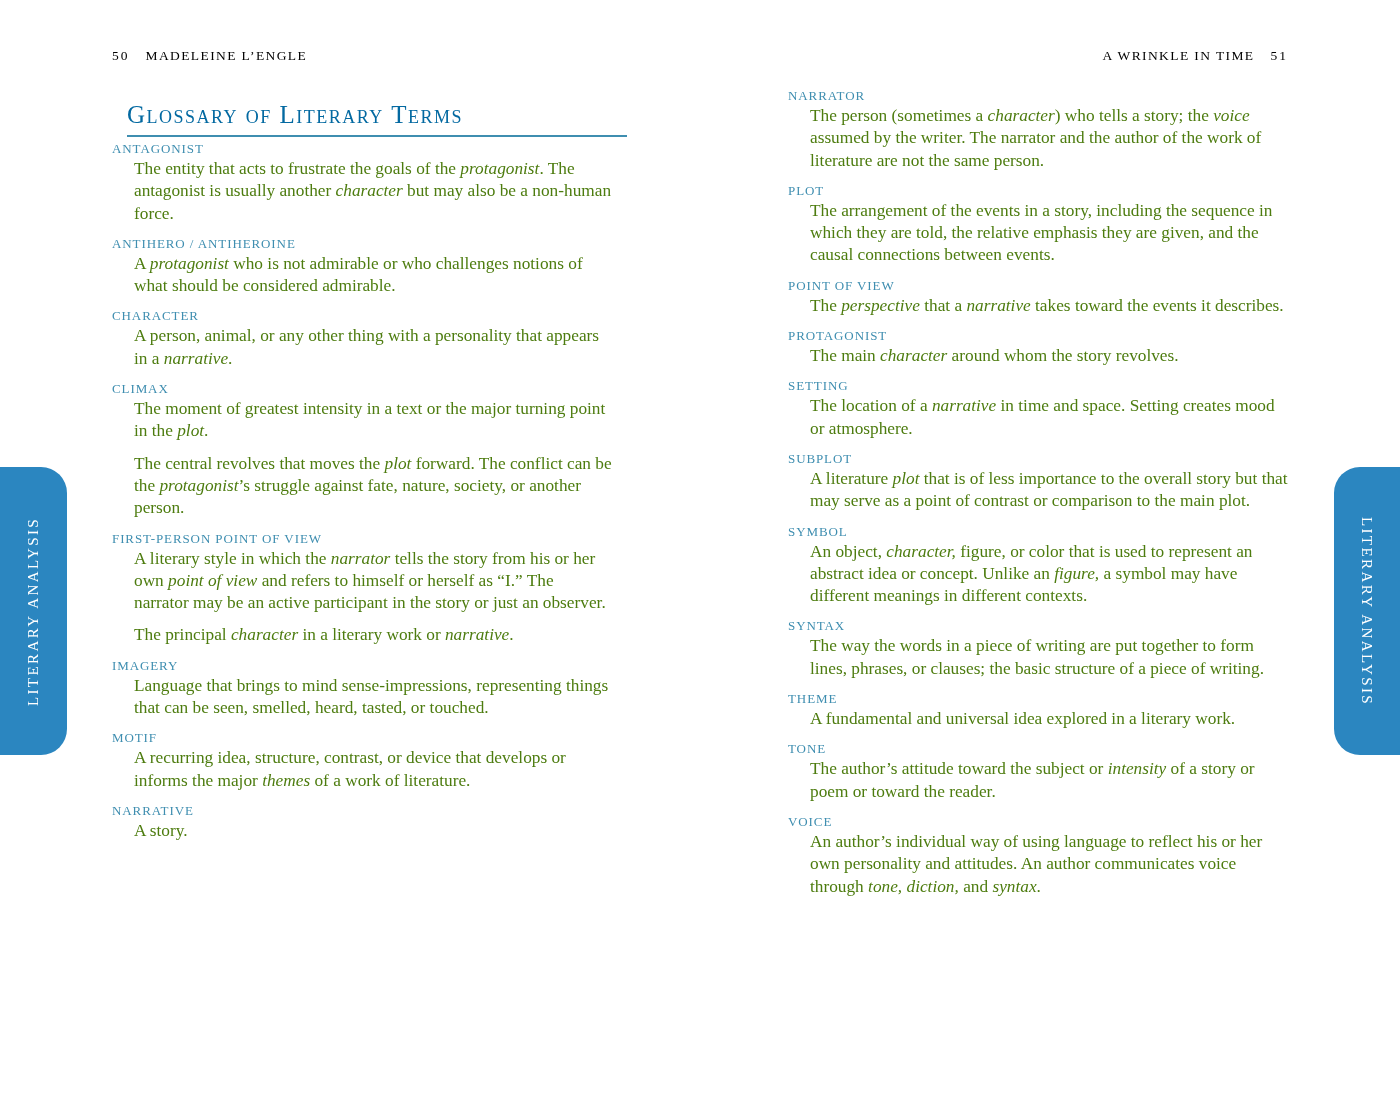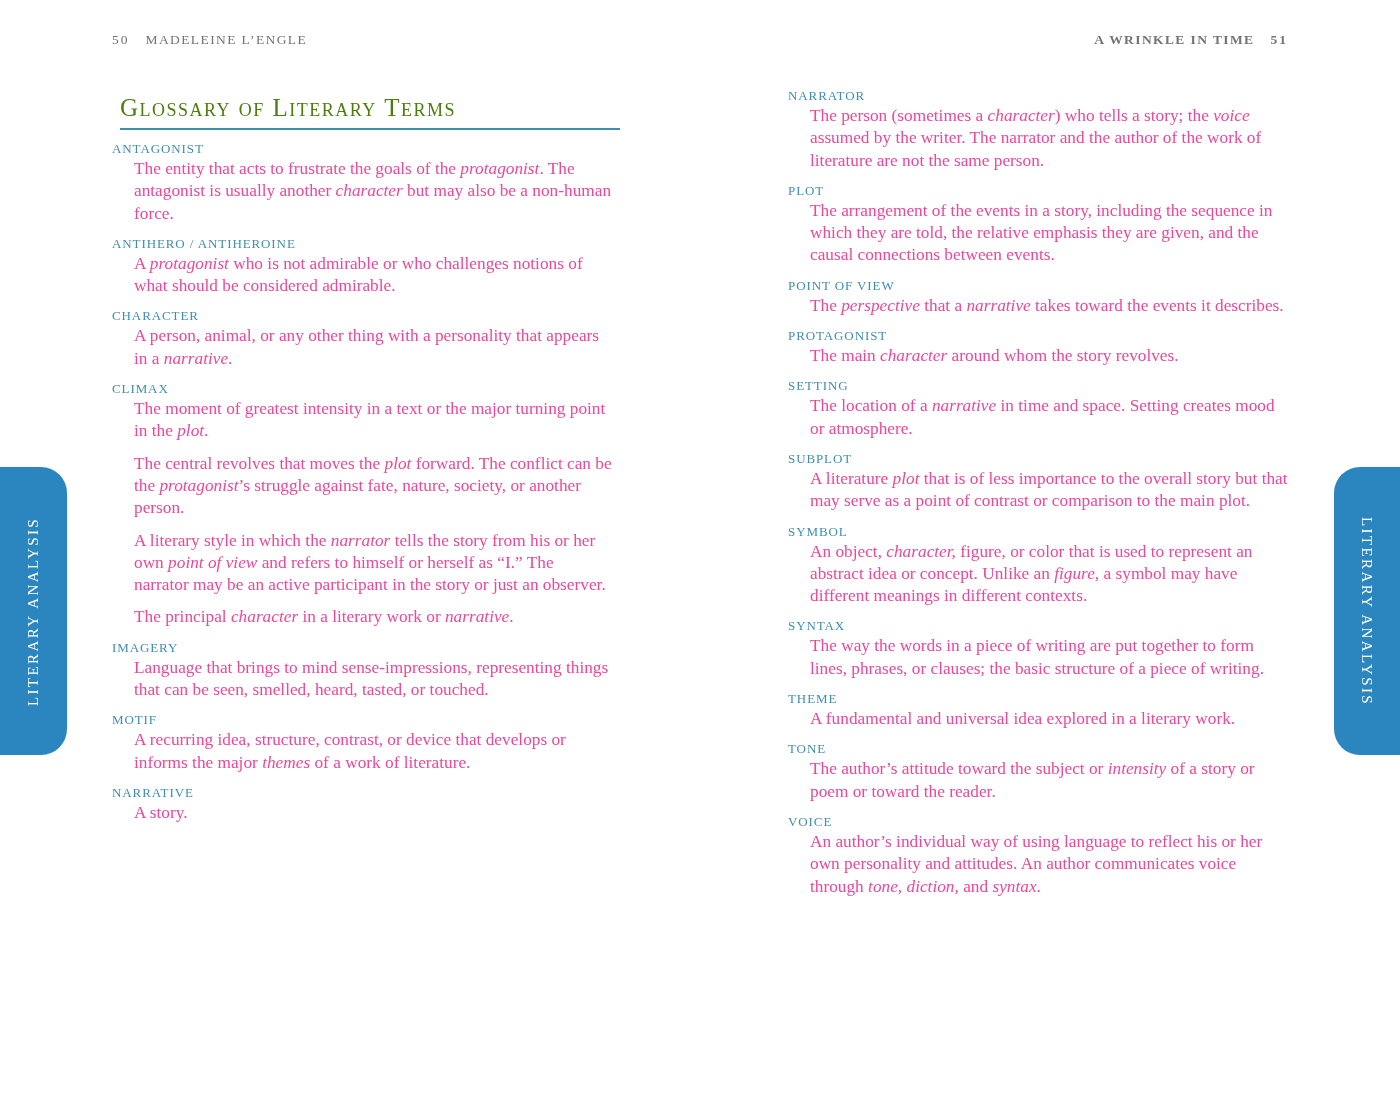--- a/index.html
+++ b/index.html
@@ -10,54 +10,54 @@
     body {
       width: 1400px;
       height: 1100px;
       position: relative;
       overflow: hidden;
       font-family: "Liberation Serif", "DejaVu Serif", serif;
       color: #1e1e1e;
     }
     .running-head {
       position: absolute;
-      top: 32px;
+      top: 48px;
       font-size: 13.5px;
       letter-spacing: 1.4px;
-      color: #737373;
+      color: #000000;
       text-transform: uppercase;
       white-space: nowrap;
     }
     .running-head .folio {
       letter-spacing: 2px;
     }
     .rh-left { left: 112px; }
     .rh-left .folio { margin-right: 16px; }
-    .rh-right { right: 112px; text-align: right; font-weight: bold; }
+    .rh-right { right: 112px; text-align: right; }
     .rh-right .folio { margin-left: 16px; }
 
     .page-col {
       position: absolute;
       top: 0;
     }
     .left-col { left: 112px; width: 500px; }
     .right-col { left: 788px; width: 500px; }
 
     .glossary-title {
       position: absolute;
       top: 86px;
       left: 0;
       width: 500px;
       font-size: 25px;
       letter-spacing: 1.5px;
       font-variant: small-caps;
-      color: #4d7c0f;
+      color: #0369a1;
       padding-bottom: 6px;
       border-bottom: 2px solid #3f8eb0;
-      margin: 8px;
+      margin: 15px;
       font-weight: normal;
     }
 
     .entries {
       position: absolute;
       left: 0;
       width: 500px;
     }
     .left-col .entries { top: 140px; }
     .right-col .entries { top: 87px; }
@@ -70,21 +70,21 @@
       letter-spacing: 0.9px;
       color: #3f8eb0;
       text-transform: uppercase;
       line-height: 18px;
       height: 18px;
     }
     .definition {
       font-size: 17.3px;
       line-height: 22.3px;
       padding-left: 22px;
-      color: #ec4899;
+      color: #4d7c0f;
     }
     .definition em { font-style: italic; }
 
     .side-tab {
       position: absolute;
       top: 467px;
       width: 67px;
       height: 288px;
       background: #2b86c0;
       display: flex;
@@ -140,20 +140,21 @@
         <div class="definition"><span>A person, animal, or any other thing with a personality that appears in a </span><em>narrative</em><span>.</span></div>
       </div>
       <div class="entry">
         <div class="term">climax</div>
         <div class="definition"><span>The moment of greatest intensity in a text or the major turning point in the </span><em>plot</em><span>.</span></div>
       </div>
       <div class="entry">
         <div class="definition"><span>The central revolves that moves the </span><em>plot</em><span> forward. The conflict can be the </span><em>protagonist</em><span>’s struggle against fate, nature, society, or another person.</span></div>
       </div>
       <div class="entry">
+        <div class="term">first-person point of view</div>
         <div class="definition"><span>A literary style in which the </span><em>narrator</em><span> tells the story from his or her own </span><em>point of view</em><span> and refers to himself or herself as “I.” The narrator may be an active participant in the story or just an observer.</span></div>
       </div>
       <div class="entry">
         <div class="definition"><span>The principal </span><em>character</em><span> in a literary work or </span><em>narrative</em><span>.</span></div>
       </div>
       <div class="entry">
         <div class="term">imagery</div>
         <div class="definition"><span>Language that brings to mind sense-impressions, representing things that can be seen, smelled, heard, tasted, or touched.</span></div>
       </div>
       <div class="entry">

